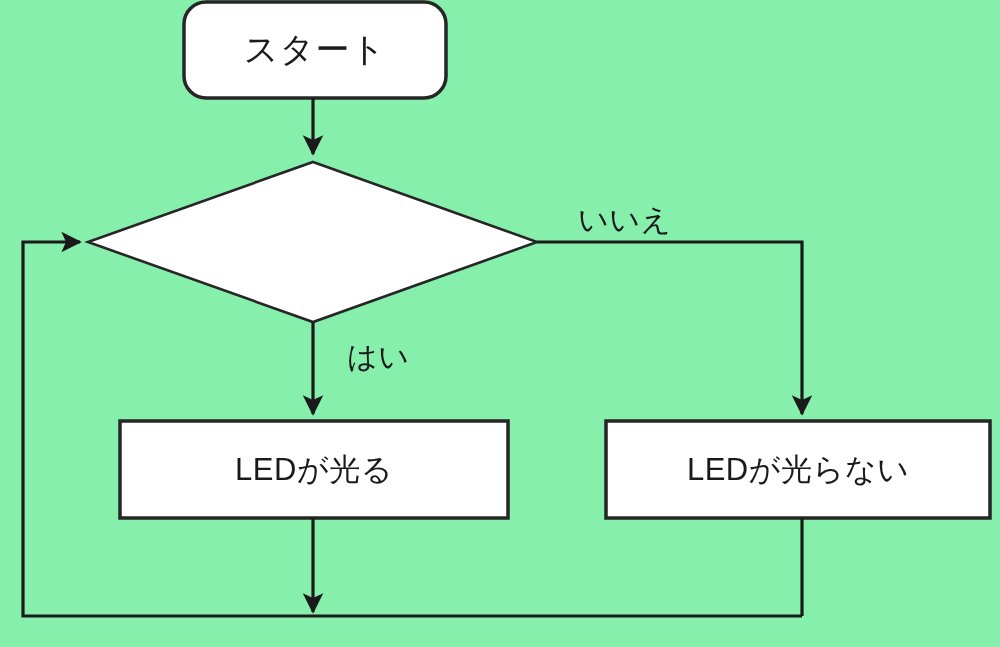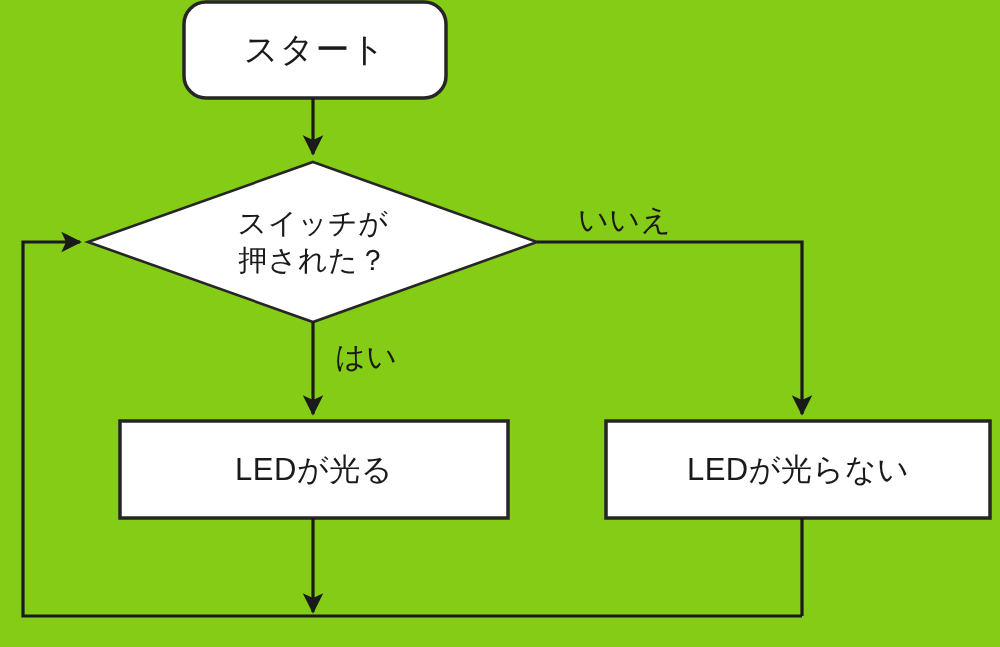--- a/index.html
+++ b/index.html
@@ -8,21 +8,21 @@
     padding: 0;
     background: #ffffff;
   }
   body {
     font-family: "Liberation Sans", "DejaVu Sans", sans-serif;
   }
   #flowchart-canvas {
     position: relative;
     width: 1000px;
     height: 647px;
-    background: #84cc16;
+    background: #86efac;
     overflow: hidden;
   }
   #flowchart-svg {
     position: absolute;
     top: 0;
     left: 0;
     width: 1000px;
     height: 647px;
   }
   .node-text {
@@ -74,21 +74,21 @@
     font-size: 30px;
     letter-spacing: 0.5px;
     white-space: nowrap;
     pointer-events: none;
   }
   #edge-label-no {
     left: 578px;
     top: 200px;
   }
   #edge-label-yes {
-    left: 335px;
+    left: 347px;
     top: 337px;
   }
 </style>
 </head>
 <body>
 
 <div id="flowchart-canvas">
 
   <svg id="flowchart-svg" viewBox="0 0 1000 647" xmlns="http://www.w3.org/2000/svg">
     <defs>
@@ -113,22 +113,20 @@
 
     <path d="M 313 518 L 313 612" fill="none" stroke="#1a1a1a" stroke-width="3.2" marker-end="url(#arrowhead)"></path>
 
     <path d="M 802 518 L 802 616" fill="none" stroke="#1a1a1a" stroke-width="3.2"></path>
 
     <path d="M 802 616 L 23 616 L 23 242 L 80 242" fill="none" stroke="#1a1a1a" stroke-width="3.2" marker-end="url(#arrowhead)"></path>
   </svg>
 
   <div class="node-text" id="start-label">スタート</div>
 
-  <div class="node-text" id="decision-label">スイッチが
-押された？</div>
 
   <div class="node-text" id="process-no-label">LEDが光らない</div>
 
   <div class="node-text" id="process-yes-label">LEDが光る</div>
 
   <div class="edge-label" id="edge-label-no">いいえ</div>
 
   <div class="edge-label" id="edge-label-yes">はい</div>
 
 </div>

